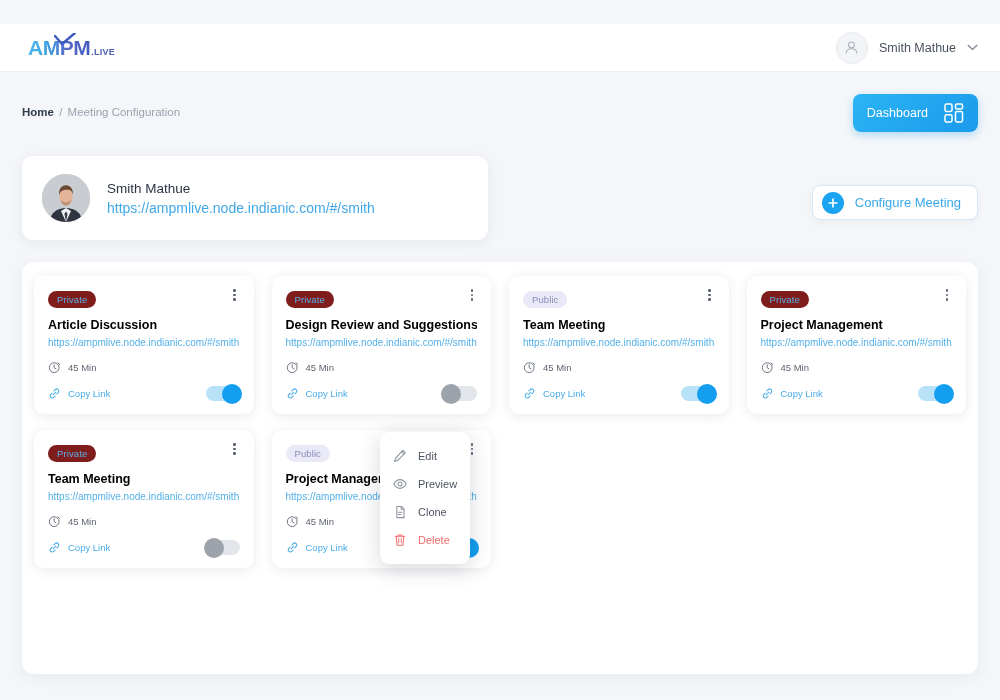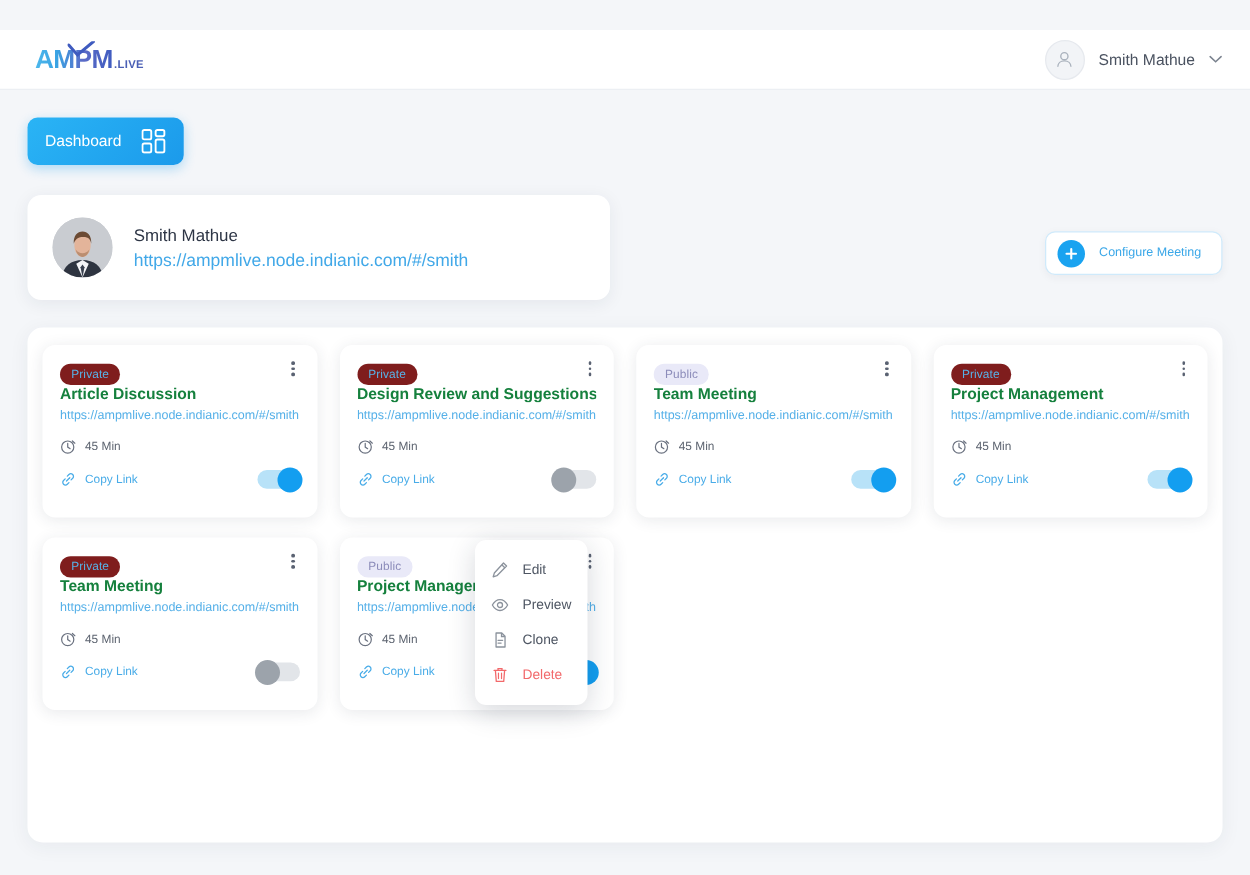--- a/index.html
+++ b/index.html
@@ -90,21 +90,21 @@
     overflow: hidden; flex: none; background: #c3c7cc; position: relative;
   }
   .profile-name { font-size: 13.5px; color: #2d3545; margin-bottom: 4px; }
   .profile-url { font-size: 14px; color: #41a8e8; }
 
   .btn-configure {
     position: absolute; right: 0; top: 53px;
     display: flex; align-items: center; gap: 11px;
     background: #fff; border: 1px solid #cfeafb; border-radius: 8px;
     height: 35px; padding: 0 16px 0 9px;
-    color: #3aa7e8; font-size: 10px; cursor: pointer; font-family: inherit;
+    color: #3aa7e8; font-size: 13px; cursor: pointer; font-family: inherit;
     box-shadow: 0 2px 7px rgba(30,40,60,0.05);
   }
   .plus-circle {
     width: 22px; height: 22px; border-radius: 50%;
     background: #1aa3f0; display: flex; align-items: center;
     justify-content: center; flex: none;
   }
 
   
   .panel {
@@ -132,22 +132,22 @@
     position: absolute; right: 12px; top: 11px;
     width: 14px; height: 16px; cursor: pointer;
     display: flex; flex-direction: column; align-items: center;
     justify-content: space-between; padding: 2px 0;
   }
   .kebab span {
     width: 2.6px; height: 2.6px; border-radius: 50%; background: #5a6272;
     display: block;
   }
   .mcard-title {
-    font-size: 12.5px; font-weight: bold; color: #15803d;
-    white-space: nowrap; overflow: hidden;
+    font-size: 12.5px; font-weight: bold; color: #000000;
+    margin-top: 10px; white-space: nowrap; overflow: hidden;
   }
   .mcard-url {
     font-size: 10px; color: #55b0e8; margin-top: 5px;
     white-space: nowrap; overflow: hidden;
   }
   .mcard-meta {
     display: flex; align-items: center; gap: 7px; margin-top: 13px;
     font-size: 9.5px; color: #5d6470;
   }
   .mcard-foot {
@@ -207,20 +207,25 @@
     <span class="user-name">Smith Mathue</span>
     <svg class="caret" viewBox="0 0 12 8">
       <path d="M1 1.5 L6 6.2 L11 1.5" fill="none" stroke="#7b838f" stroke-width="1.4" stroke-linecap="round"></path>
     </svg>
   </div>
 </div>
 
 <div class="content">
 
   <div class="crumb-row">
+    <div class="breadcrumb">
+      <span class="home">Home</span>
+      <span class="sep">/</span>
+      <span>Meeting Configuration</span>
+    </div>
 
     <div class="head-actions">
       <button class="btn-dash">
         <span>Dashboard</span>
         <svg width="20" height="20" viewBox="0 0 20 20">
           <rect x="1" y="1" width="7" height="7.5" rx="1.4" fill="none" stroke="#fff" stroke-width="1.5"></rect>
           <rect x="11.5" y="1" width="7" height="5" rx="1.4" fill="none" stroke="#fff" stroke-width="1.5"></rect>
           <rect x="1" y="11.8" width="7" height="7.2" rx="1.4" fill="none" stroke="#fff" stroke-width="1.5"></rect>
           <rect x="11.5" y="8.6" width="7" height="10.4" rx="1.4" fill="none" stroke="#fff" stroke-width="1.5"></rect>
         </svg>

